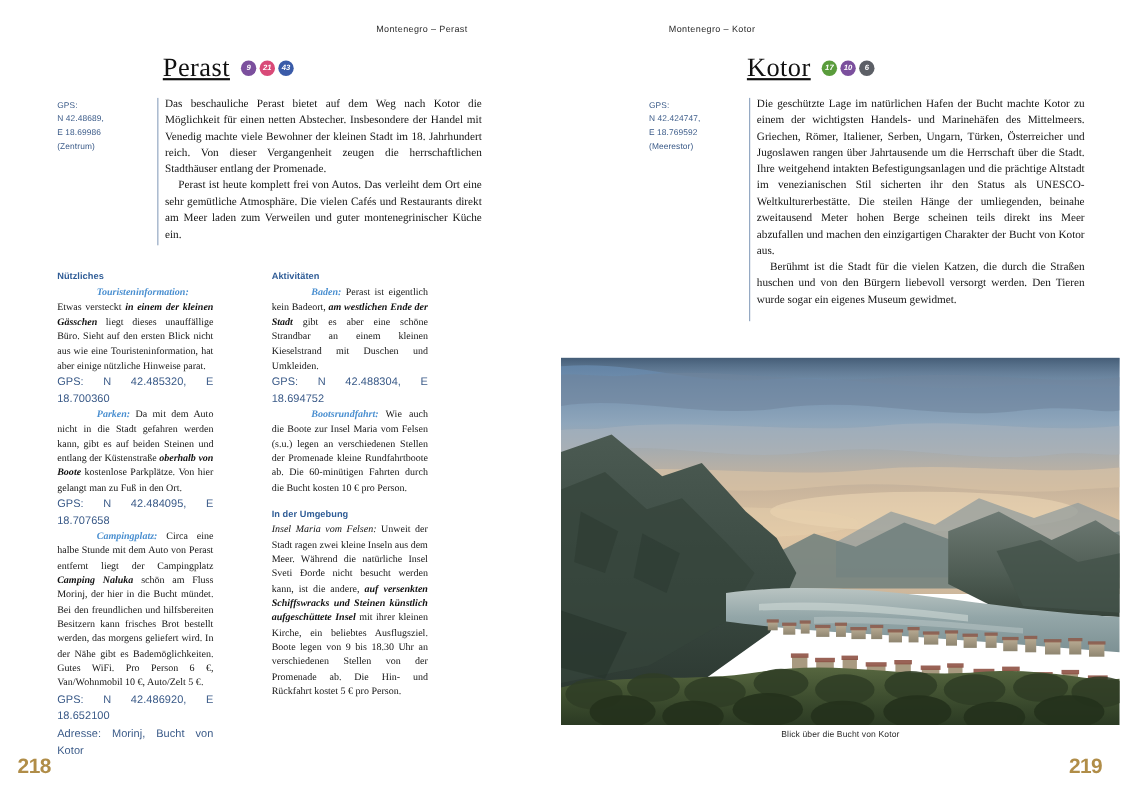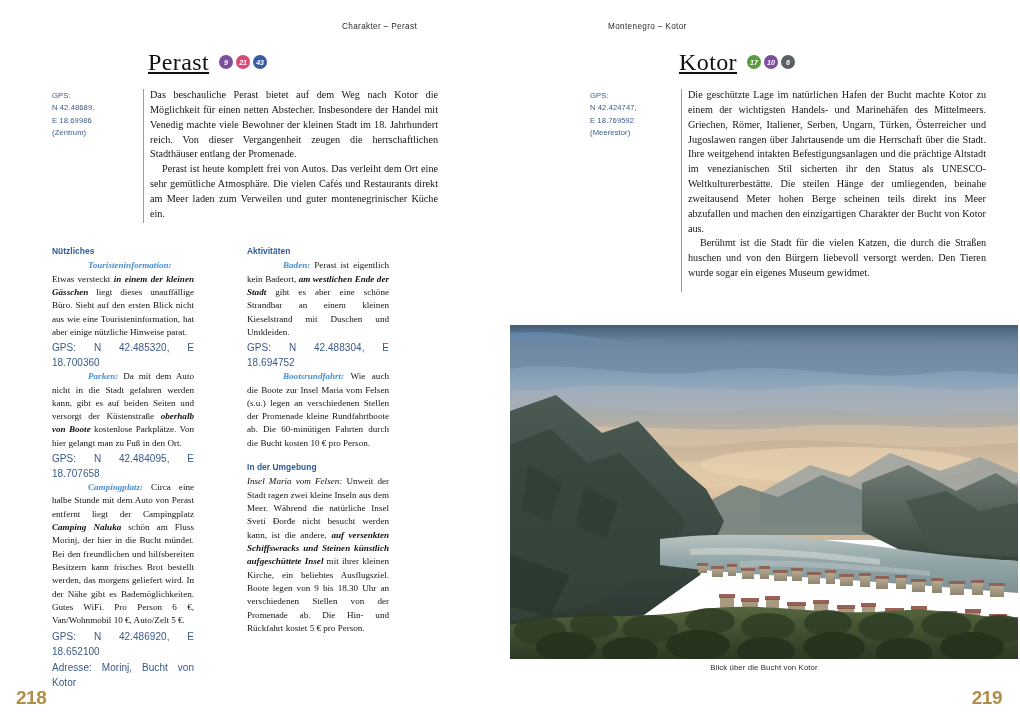--- a/index.html
+++ b/index.html
@@ -181,21 +181,21 @@
   .folio-left  { left:16px; }
   .folio-right { right:18px; }
 </style>
 </head>
 <body>
 
 <div class="spread">
 
   <div class="page page-left">
 
-    <div class="running-head rh-left">Charakter – Perast</div>
+    <div class="running-head rh-left">Montenegro – Perast</div>
 
     <div class="title-row title-left">
       <span class="chapter-title">Perast</span>
       <span class="badges">
         <span class="badge" style="background-color: rgb(123, 79, 157);">9</span>
         <span class="badge" style="background-color: rgb(217, 74, 120);">21</span>
         <span class="badge" style="background-color: rgb(58, 91, 168);">43</span>
       </span>
     </div>
 
@@ -215,21 +215,21 @@
 
     <div class="col col-1">
       <div class="sec-head">Nützliches</div>
 
       <div class="entry">
         <span class="lead">Touristeninformation:</span><span> Etwas versteckt </span><span class="bi">in einem der kleinen Gässchen</span><span> liegt dieses unauffällige Büro. Sieht auf den ersten Blick nicht aus wie eine Touristeninformation, hat aber einige nützliche Hinweise parat.</span>
         <div class="gps-line">GPS: N 42.485320, E 18.700360</div>
       </div>
 
       <div class="entry">
-        <span class="lead">Parken:</span><span> Da mit dem Auto nicht in die Stadt gefahren werden kann, gibt es auf beiden Seiten und versorgt der Küstenstraße </span><span class="bi">oberhalb von Boote</span><span> kostenlose Parkplätze. Von hier gelangt man zu Fuß in den Ort.</span>
+        <span class="lead">Parken:</span><span> Da mit dem Auto nicht in die Stadt gefahren werden kann, gibt es auf beiden Steinen und entlang der Küstenstraße </span><span class="bi">oberhalb von Boote</span><span> kostenlose Parkplätze. Von hier gelangt man zu Fuß in den Ort.</span>
         <div class="gps-line">GPS: N 42.484095, E 18.707658</div>
       </div>
 
       <div class="entry">
         <span class="lead">Campingplatz:</span><span> Circa eine halbe Stunde mit dem Auto von Perast entfernt liegt der Campingplatz </span><span class="bi">Camping Naluka</span><span> schön am Fluss Morinj, der hier in die Bucht mündet. Bei den freundlichen und hilfsbereiten Besitzern kann frisches Brot bestellt werden, das morgens geliefert wird. In der Nähe gibt es Bademöglichkeiten. Gutes WiFi. Pro Person 6 €, Van/Wohnmobil 10 €, Auto/Zelt 5 €.</span>
         <div class="gps-line">GPS: N 42.486920, E 18.652100</div>
         <div class="gps-line">Adresse: Morinj, Bucht von Kotor</div>
       </div>
     </div>
 

